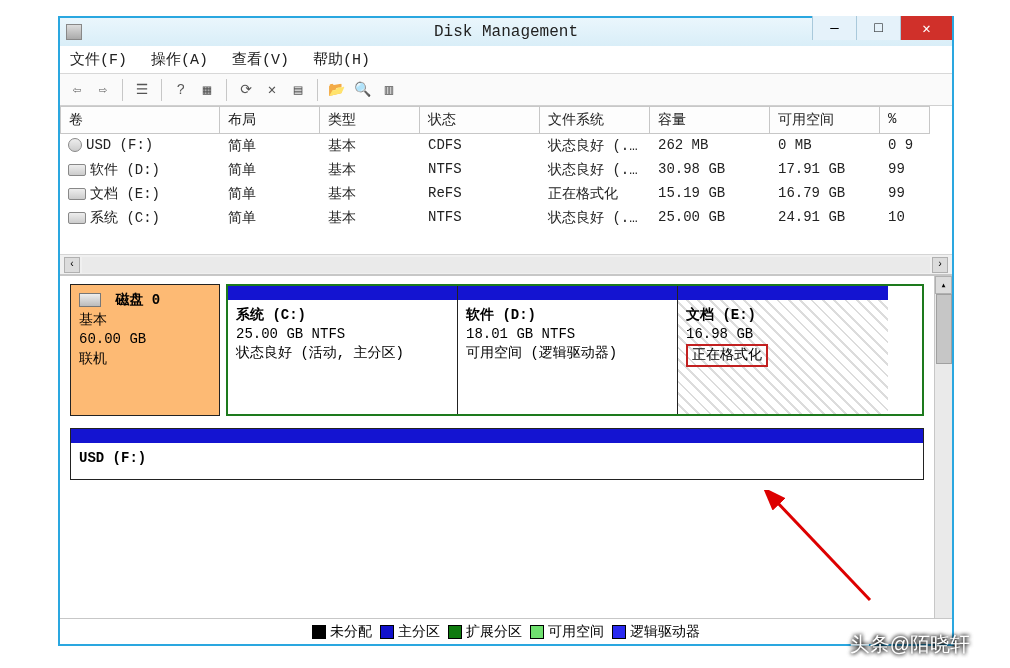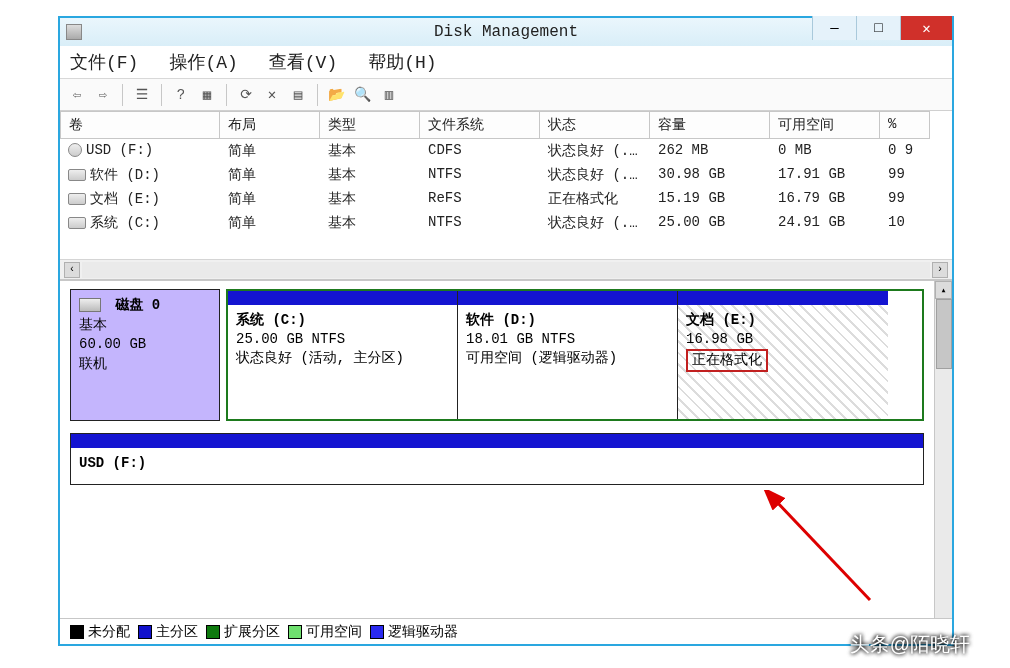--- a/index.html
+++ b/index.html
@@ -55,23 +55,23 @@
     width: 44px; height: 24px;
     display:flex;align-items:center;justify-content:center;
     border-left:1px solid #a9c9db;
     background:#e5f2fa;
     font-size:14px;
   }
   .tbtn.close { background:#d0302a; color:#fff; width:52px;}
   .menubar {
     padding: 4px 10px;
     display: flex;
-    gap: 31px;
+    gap: 24px;
     border-bottom: 1px solid #d8d8d8;
-    font-size: 18px;
+    font-size: 15px;
     color: #222;
     background: #fff;
   }
   .menubar span { cursor: default; }
   .toolbar {
     padding: 3px 6px;
     display: flex;
     align-items: center;
     gap: 4px;
     border-bottom: 1px solid #d0d0d0;
@@ -145,21 +145,21 @@
     height: 132px;
     gap:6px;
   }
   .disk-row.short { height:52px; }
   .disk-label-box {
     width: 150px;
     border:1px solid #222;
     padding:6px 8px;
     font-size:14px;
     line-height:1.4;
-    background:#c4b5fd;
+    background:#fdba74;
   }
   .disk-label-box .disk-icon { display:inline-block;width:22px;height:14px;border:1px solid #777;background:linear-gradient(#eee,#bbb);margin-right:6px;vertical-align:middle;}
   .disk-label-box .disk-icon.cd { width:18px;height:18px;border-radius:50%;}
   .disk-label-box .dn { font-weight:bold;}
   .partitions {
     flex:1;
     display:flex;
     border:2px solid #1d7a1d;
     background:#fff;
   }
@@ -185,20 +185,21 @@
   .legend {
     position:absolute;
     left:0;right:0;bottom:0;
     height:26px;
     display:flex;align-items:center;
     gap:8px;
     padding:0 10px;
     border-top:1px solid #c7c7c7;
     background:#fff;
     font-size:14px;
+    justify-content:center;
   }
   .lg-sw { width:14px;height:14px;display:inline-block;margin-right:4px;vertical-align:middle;border:1px solid #000;}
   .vscroll {
     width:18px;
     background:#f0f0f0;
     border-left:1px solid #c7c7c7;
     display:flex;flex-direction:column;
   }
   .vscroll .vbtn { height:18px;background:#dcdcdc;border:1px solid #b0b0b0;display:flex;align-items:center;justify-content:center;font-size:10px;}
   .vscroll .vtrack { flex:1;background:#eaeaea;}
@@ -260,22 +261,22 @@
     <div class="tb-item">📂</div>
     <div class="tb-item">🔍</div>
     <div class="tb-item">▥</div>
   </div>
 
   <div class="volume-list">
     <div class="vl-head">
       <div>卷</div>
       <div>布局</div>
       <div>类型</div>
+      <div>状态</div>
       <div>文件系统</div>
-      <div>状态</div>
       <div>容量</div>
       <div>可用空间</div>
       <div>%</div>
     </div>
     <div class="vl-body" id="vl-body">
         <div class="vl-row">
           <div><span class="vol-icon cd"></span>USD (F:)</div>
           <div>简单</div>
           <div>基本</div>
           <div>CDFS</div>

